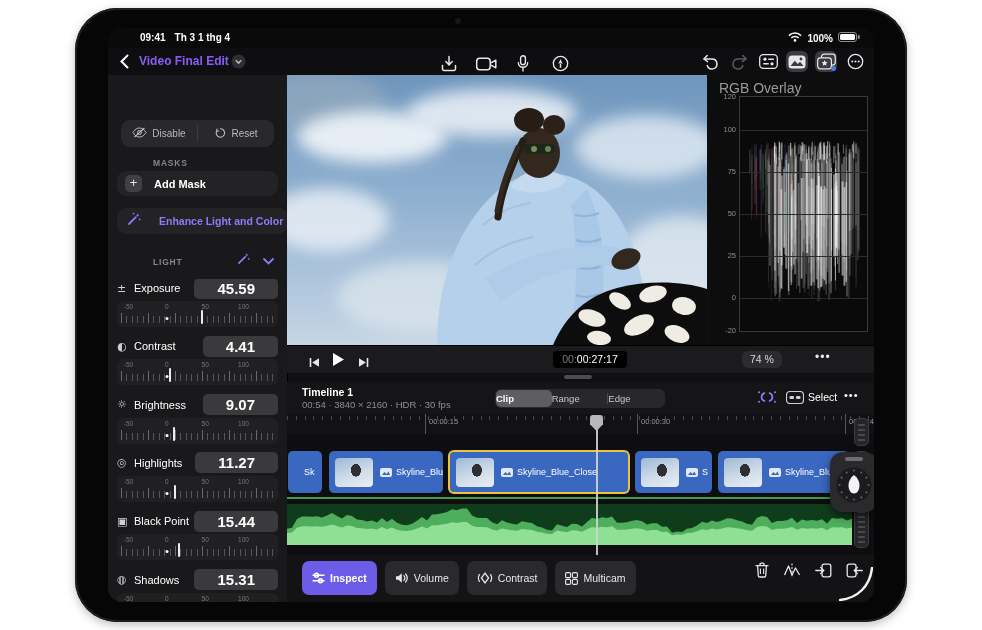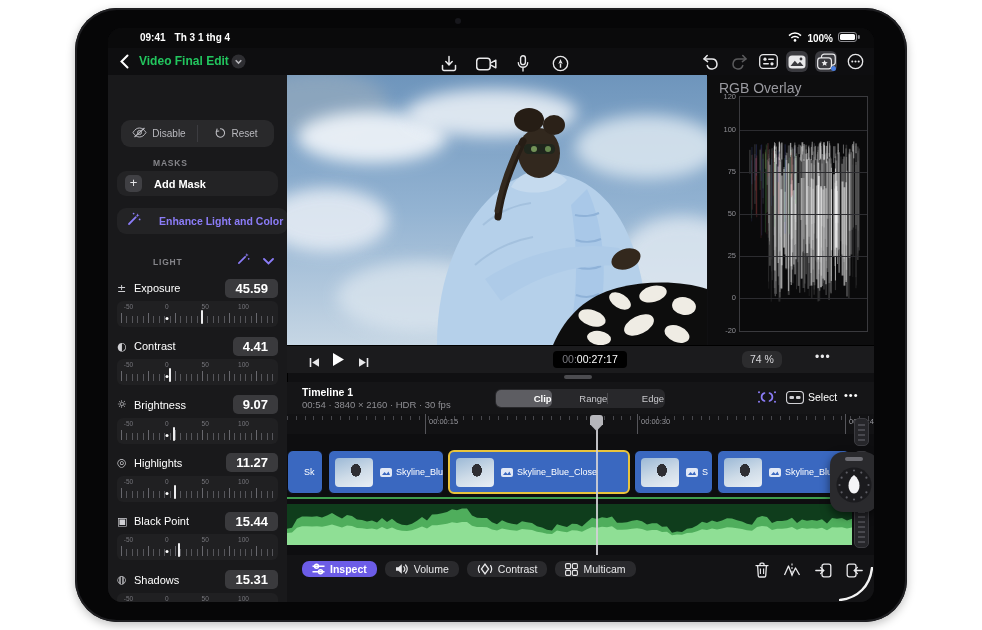--- a/index.html
+++ b/index.html
@@ -7,21 +7,21 @@
   .ipad{position:absolute;left:75px;top:8px;width:832px;height:614px;background:#060607;border-radius:42px;box-shadow:inset 0 0 0 2px #1f1f22,0 3px 10px rgba(0,0,0,.25);}
   .cam{position:absolute;left:50%;top:10px;width:6px;height:6px;margin-left:-36px;border-radius:50%;background:#17171c;}
   .screen{position:absolute;left:33px;top:20px;width:766px;height:574px;background:#101012;border-radius:14px;overflow:hidden;}
   
   .statusbar{position:absolute;left:0;top:0;width:100%;height:20px;background:#0a0a0b;color:#fff;}
   .sb-left{position:absolute;left:32px;top:4px;display:flex;gap:9px;font-size:10px;font-weight:bold;}
   .sb-right{position:absolute;right:14px;top:4px;display:flex;gap:5px;align-items:center;font-size:10px;font-weight:bold;}
   
   .appbar{position:absolute;left:0;top:20px;width:100%;height:27px;background:#0e0e10;border-bottom:1px solid #000;}
   .ab-back{position:absolute;left:12px;top:6px;}
-  .ab-title{position:absolute;left:31px;top:6px;font-size:12px;font-weight:bold;color:#22c55e;}
+  .ab-title{position:absolute;left:31px;top:6px;font-size:12px;font-weight:bold;color:#8b5cf6;}
   .ab-dd{position:absolute;left:123px;top:6px;}
   .ab-center{position:absolute;left:330px;top:5px;display:flex;gap:15px;align-items:center;}
   .ab-right{position:absolute;right:8px;top:3px;display:flex;gap:7px;align-items:center;}
   .ab-ic{width:22px;height:21px;display:flex;align-items:center;justify-content:center;border-radius:6px;}
   .ab-ic.on{background:#3a3a3f;}
   .ab-ic.dim{opacity:.35;}
   .ab-ic{position:relative;}
   .blue-dot{position:absolute;right:1px;bottom:1px;width:5px;height:5px;border-radius:50%;background:var(--badge);}
   
   .sidebar{position:absolute;left:0;top:47px;width:179px;height:527px;background:#19191b;border-right:1px solid #000;}
@@ -35,21 +35,21 @@
   .row-btn{position:absolute;left:9px;width:161px;background:#232325;border-radius:9px;display:flex;align-items:center;}
   .plusbox{width:17px;height:17px;margin-left:8px;background:#404044;border-radius:5px;color:#e8e8ea;font-size:13px;line-height:16px;text-align:center;}
   .addmask-label{margin-left:12px;font-size:11px;font-weight:bold;color:#fff;}
   .enhance-label{margin-left:18px;font-size:10.5px;font-weight:bold;color:var(--accent);}
   .light-icons{position:absolute;right:13px;top:0;display:flex;gap:13px;align-items:center;}
   #sliders{position:absolute;left:0;top:204px;width:179px;height:323px;overflow:hidden;}
   .slider{position:absolute;left:9px;width:161px;height:56px;}
   .s-head{height:18px;display:flex;align-items:center;}
   .s-icon{width:17px;color:#d0d0d4;font-size:11px;font-family:"DejaVu Sans",sans-serif;}
   .s-label{font-size:11px;color:#fff;flex:1;}
-  .s-value{background:#3a3a3d;border-radius:5px;padding:2px 10px;font-size:13px;font-weight:bold;color:#fff;}
+  .s-value{background:#3a3a3d;border-radius:5px;padding:2px 23px;font-size:15px;font-weight:bold;color:#fff;}
   .s-ruler{position:relative;margin-top:4px;height:26px;background:#202022;border-radius:6px;overflow:hidden;}
   .s-num{position:absolute;top:2px;font-size:6.5px;color:#76767c;transform:translateX(-50%);}
   .s-ticks{position:absolute;left:4px;right:4px;bottom:4px;height:7px;background:repeating-linear-gradient(90deg,#55555a 0 1px,transparent 1px 5.4px);}
   .s-ticks2{position:absolute;left:4px;right:4px;bottom:4px;height:10px;background:repeating-linear-gradient(90deg,#68686e 0 1px,transparent 1px 27px);}
   .s-dot{position:absolute;bottom:7px;width:3px;height:3px;border-radius:50%;background:#fff;transform:translateX(-50%);}
   .s-handle{position:absolute;bottom:3px;width:2px;height:14px;border-radius:1px;background:#ececee;transform:translateX(-50%);}
   
   .viewer{position:absolute;left:179px;top:47px;width:420px;height:270px;overflow:hidden;background:#7fa3c6;}
   
   .transport{position:absolute;left:179px;top:317px;width:587px;height:27px;background:#1b1b1d;border-top:1px solid #000;}
@@ -64,21 +64,21 @@
   .scope-box{position:absolute;left:31px;top:21px;width:127px;height:234px;border:1px solid #3a3a3e;background:#0a0a0b;}
   .scope-tick{position:absolute;width:26px;text-align:right;font-size:7.5px;color:#8e8e94;}
   .scope-grid{position:absolute;left:0;width:100%;height:1px;background:#2c2c30;}
   
   .split-handle{position:absolute;left:456px;top:347px;width:28px;height:4px;border-radius:2px;background:#4c4c50;}
   
   .tl-header{position:absolute;left:179px;top:354px;width:587px;height:32px;background:#151517;}
   .tl-name{position:absolute;left:15px;top:4px;font-size:10.5px;font-weight:bold;color:#fff;}
   .tl-info{position:absolute;left:15px;top:17px;font-size:9.5px;color:#8e8e93;}
   .seg{position:absolute;left:208px;top:7px;width:170px;height:19px;background:#28282b;border-radius:6px;display:flex;padding:1px;box-sizing:border-box;}
-  .seg-item{flex:1;text-align:right;font-size:9.5px;line-height:17px;color:#c8c8cc;border-radius:5px;position:relative;}
+  .seg-item{flex:1;text-align:left;font-size:9.5px;line-height:17px;color:#c8c8cc;border-radius:5px;position:relative;}
   .seg-item.on{background:#5d5d62;color:#fff;font-weight:bold;}
   .seg-sep{width:1px;background:#48484c;margin:3px 0;}
   .tlh-ic{position:absolute;top:8px;}
   .tl-select{position:absolute;left:521px;top:9px;font-size:10.5px;color:#fff;}
   .tlh-more{position:absolute;left:557px;top:7px;color:#fff;font-size:11px;letter-spacing:1px;}
   .tl-ruler{position:absolute;left:179px;top:386px;width:587px;height:20px;background:#121214;border-bottom:1px solid #000;overflow:hidden;}
   .ruler-ticks{position:absolute;left:0;top:2px;width:100%;height:4px;background:repeating-linear-gradient(90deg,#47474c 0 1px,transparent 1px 8.8px);}
   .ruler-label{position:absolute;top:0;height:20px;border-left:1px solid #55555a;padding-left:3px;font-size:7.5px;color:#97979d;line-height:16px;}
   .tl-body{position:absolute;left:179px;top:406px;width:587px;height:121px;background:#0e0e10;}
   .clip{position:absolute;top:16px;height:44px;background:var(--clip);border:1px solid #0b0b0d;border-radius:6px;display:flex;align-items:center;box-sizing:border-box;overflow:hidden;}
@@ -90,21 +90,21 @@
   .audio{position:absolute;left:0;top:70px;width:565px;height:41px;background:#0f3d1c;overflow:hidden;}
   .vtrack{position:absolute;left:567px;width:15px;background:#26262a;border:1px solid #3c3c41;border-radius:5px;box-sizing:border-box;}
   .vtrack-ridges{position:absolute;left:3px;right:3px;top:4px;bottom:4px;background:repeating-linear-gradient(0deg,#48484e 0 1.5px,transparent 1.5px 5px);}
   .playhead-stem{position:absolute;left:309px;top:-18px;width:1.5px;height:139px;background:#d2d2d6;opacity:.9;}
   .playhead-handle{position:absolute;left:303px;top:-19px;width:13px;height:16px;background:#b6b6bb;clip-path:polygon(0 0,100% 0,100% 58%,50% 100%,0 58%);border-radius:3px;}
   .jog{position:absolute;left:543px;top:18px;width:48px;height:60px;background:#2a2a2d;border-radius:13px;box-shadow:0 4px 10px rgba(0,0,0,.55);}
   .jog-bar{position:absolute;left:50%;top:5px;width:18px;height:3.5px;margin-left:-9px;border-radius:2px;background:#6d6d73;}
   .jog-dial{position:absolute;left:50%;top:14px;width:38px;height:38px;margin-left:-19px;}
   .tl-toolbar{position:absolute;left:179px;top:527px;width:587px;height:47px;background:#131315;}
   .tools{position:absolute;left:15px;top:6px;display:flex;gap:8px;}
-  .tool{height:16px;border-radius:7px;background:#2a2a2d;color:#e8e8ea;font-size:10.5px;display:flex;align-items:center;gap:5px;padding:0 10px;}
+  .tool{height:34px;border-radius:7px;background:#2a2a2d;color:#e8e8ea;font-size:10.5px;display:flex;align-items:center;gap:5px;padding:0 10px;}
   .tool.active{background:var(--inspect);color:#fff;font-weight:bold;}
   .edits{position:absolute;left:468px;top:7px;display:flex;gap:14px;align-items:center;}
   .corner-swoosh{position:absolute;right:1px;bottom:1px;}
 </style>
 </head>
 <body>
 
 <div class="ipad">
   <div class="cam"></div>
   <div class="screen">

